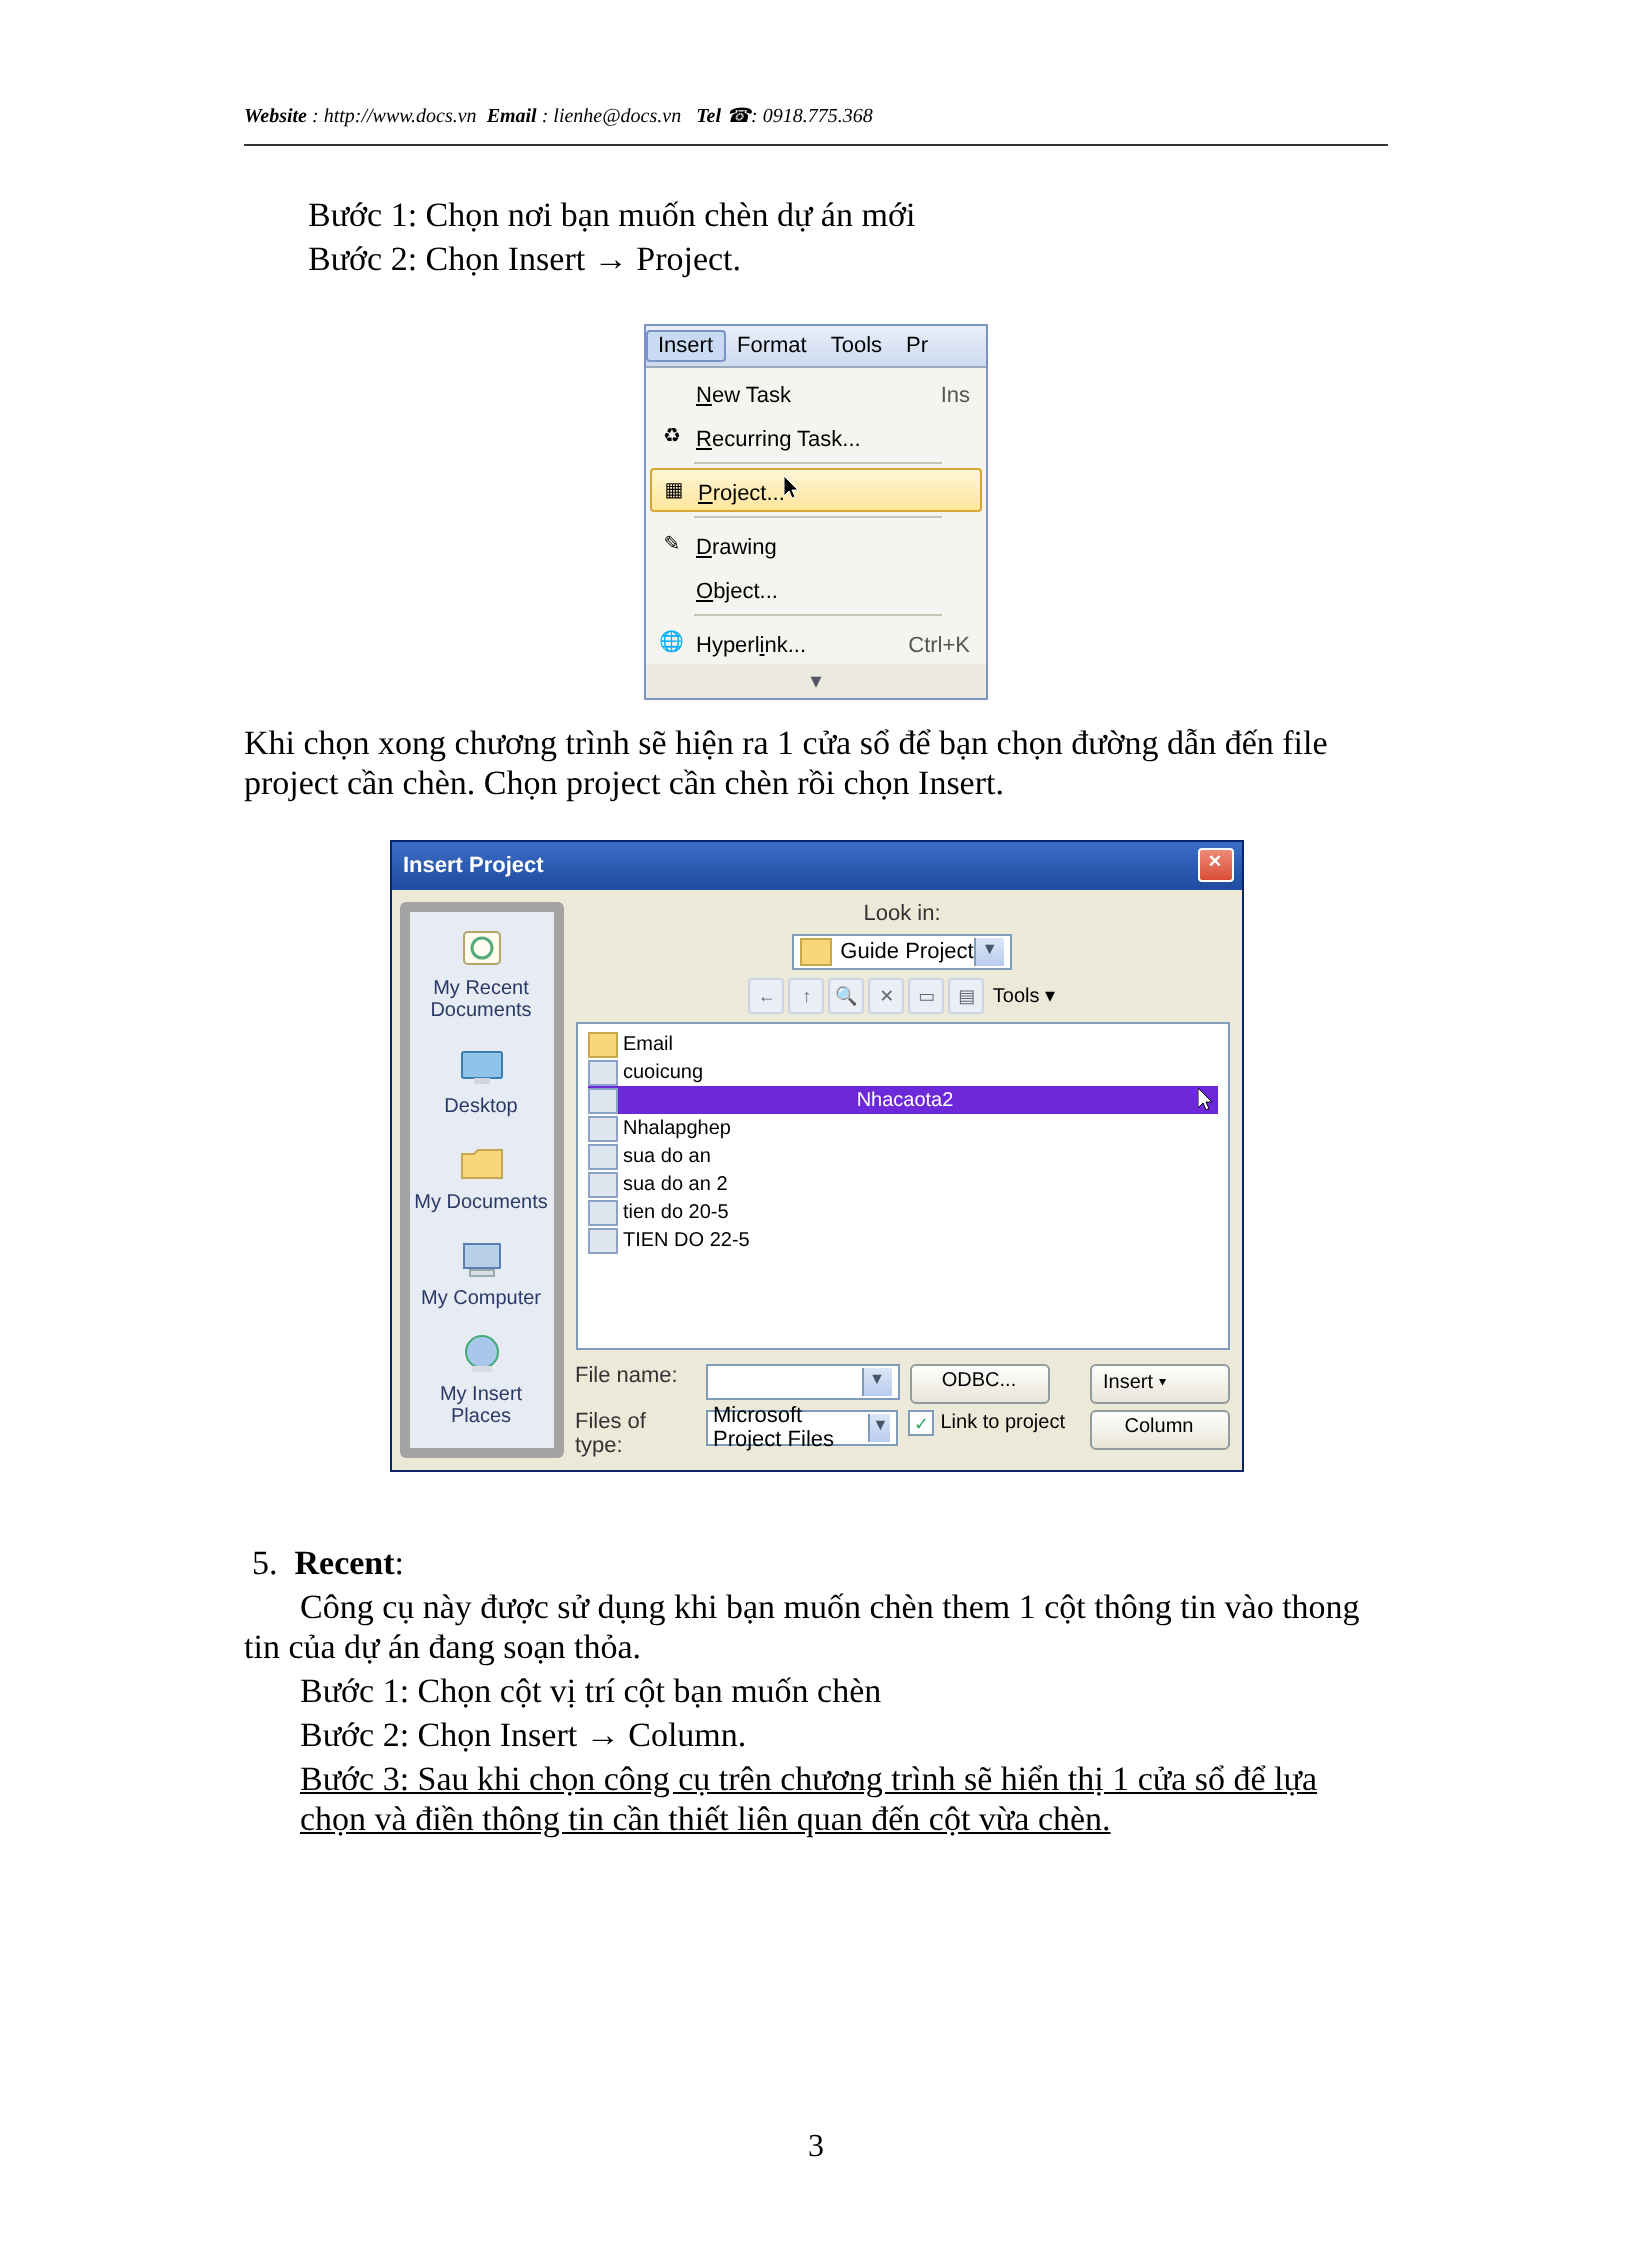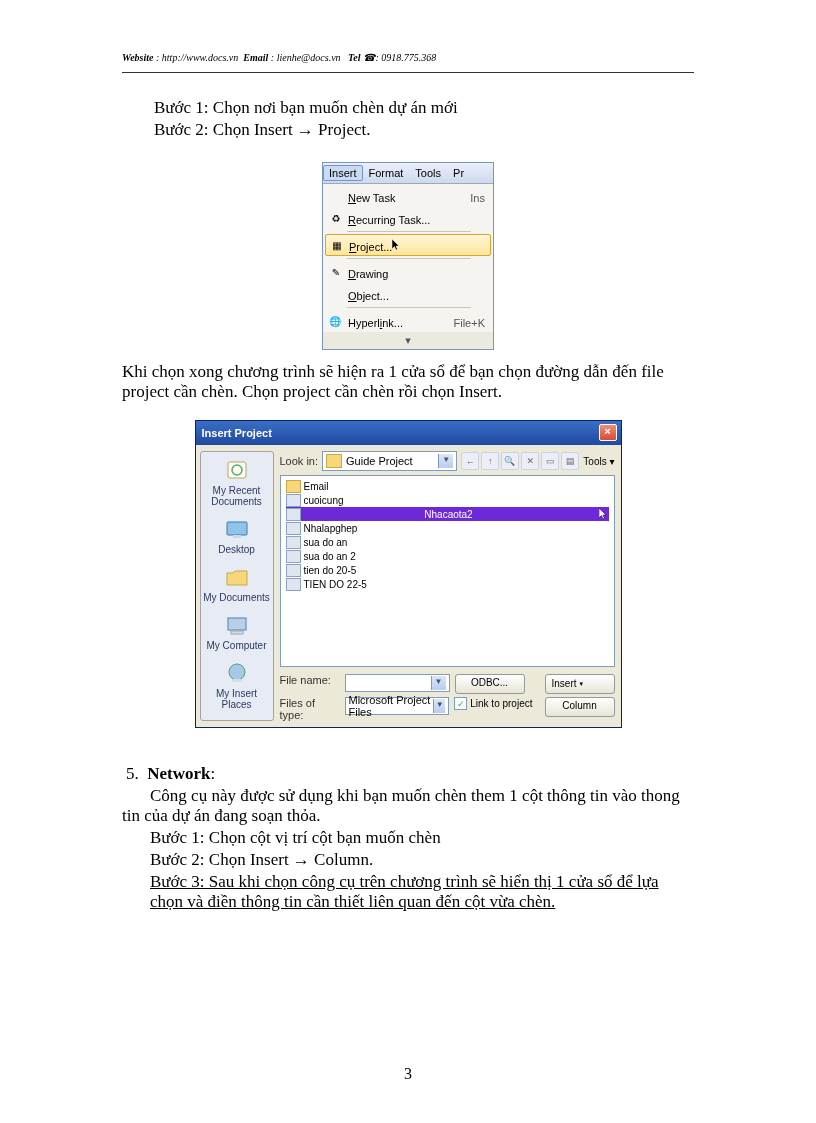--- a/index.html
+++ b/index.html
@@ -102,32 +102,32 @@
     background: linear-gradient(#f08b7a,#d84d33);
     border:1px solid #fff;
     border-radius:2px;
     color:#fff; text-align:center; line-height:13px;
     font-family: sans-serif; font-size:11px;
   }
   .dlg-body { display:flex; padding:6px 6px 6px 4px; }
   .places {
     width: 68px;
     background: #e7ebf4;
-    border: 1px solid #a3a3a3;
+    border: 5px solid #a3a3a3;
     border-radius: 3px;
     padding: 4px 2px;
     display:flex; flex-direction:column; gap:2px;
   }
   .place { text-align:center; font-size:10px; color:#2a3a66; padding:2px 0 6px 0; }
   .place .pico {
     width:30px;height:26px;margin:0 auto 1px auto;
     display:block;
   }
   .right-pane { flex:1; display:flex; flex-direction:column; margin-left:6px; }
-  .lookin-row { display:flex; align-items:center; gap:4px; margin-bottom:4px; }
+  .lookin-row { display:flex; align-items:center; gap:4px; margin-bottom:4px;flex-direction:column; }
   .lookin-row label { color:#333; }
   .combo {
     flex:1;
     background:#fff; border:1px solid #7f9db9;
     padding:1px 3px; display:flex; align-items:center; height:16px;
   }
   .combo .cico { width:14px;height:12px; background:#f8d77a; border:1px solid #c9a84a; margin-right:4px;}
   .combo .carrow { margin-left:auto; width:14px; height:14px; background:linear-gradient(#dce6f6,#b9cdef); border-left:1px solid #7f9db9; text-align:center; line-height:12px; font-size:8px; color:#456;}
   .tool-icons { display:flex; gap:2px; align-items:center; }
   .tbtn { width:16px;height:16px; background:#eceef5; border:1px solid #cbd3e4; border-radius:2px; font-size:9px; display:flex;align-items:center;justify-content:center; color:#667;}
@@ -217,21 +217,21 @@
         <span class="lbl"><u>D</u>rawing</span>
       </div>
       <div class="mi">
         <span class="ico"></span>
         <span class="lbl"><u>O</u>bject...</span>
       </div>
       <div class="msep"></div>
       <div class="mi">
         <span class="ico">🌐</span>
         <span class="lbl">Hyperl<u>i</u>nk...</span>
-        <span class="sc">File+K</span>
+        <span class="sc">Ctrl+K</span>
       </div>
       <div class="expand">▾</div>
     </div>
   </div>
 
   <div class="paragraph">Khi chọn xong chương trình sẽ hiện ra 1 cửa sổ để bạn chọn đường dẫn đến file project cần chèn. Chọn project cần chèn rồi chọn Insert.</div>
 
   <div class="dialog-wrap">
     <div class="dlg-title">
       <span>Insert Project</span>
@@ -357,21 +357,21 @@
             <div class="btn">Column</div>
           </div>
         </div>
       </div>
     </div>
   </div>
 
   <div class="sec5">
     <div class="h">
       <span>5.</span>&nbsp;
-      <b>Network</b><span>:</span>
+      <b>Recent</b><span>:</span>
     </div>
     <div class="p">Công cụ này được sử dụng khi bạn muốn chèn them 1 cột thông tin vào thong tin của dự án đang soạn thỏa.</div>
     <div class="st">Bước 1:   Chọn cột vị trí cột bạn muốn chèn</div>
     <div class="st">
       <span>Bước 2:   Chọn Insert </span><span class="arrow">→</span><span> Column.</span>
     </div>
     <div class="st" style="text-indent:0;text-decoration:underline;">Bước 3:   Sau khi chọn công cụ trên chương trình sẽ hiển thị 1 cửa sổ để lựa chọn và điền thông tin cần thiết liên quan đến cột vừa chèn.</div>
   </div>
 
 </div>

